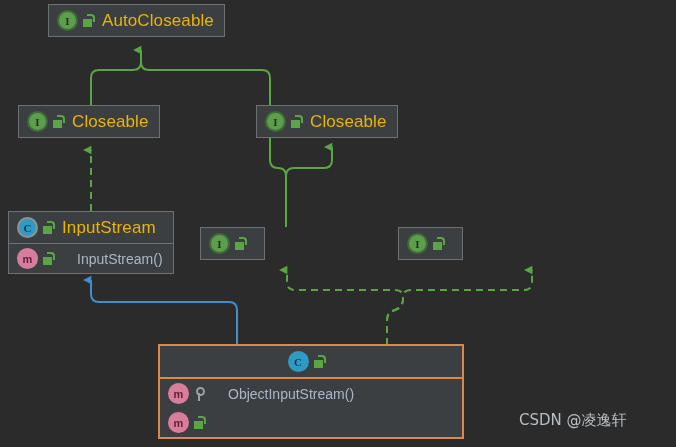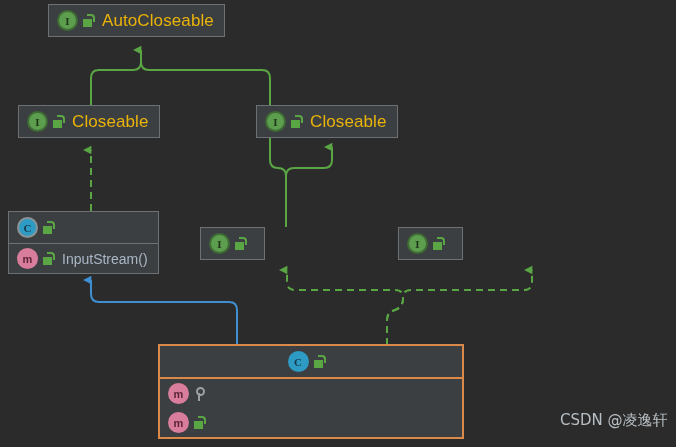--- a/index.html
+++ b/index.html
@@ -52,20 +52,21 @@
     border-top: none;
   }
   .title-text {
     color: #eab308;
     font-size: 17px;
     letter-spacing: 0.1px;
   }
   .member-text {
     color: #a9b7c6;
     font-size: 14px;
+    margin-left: 15px;
   }
   .icon {
     display: inline-flex;
     align-items: center;
     justify-content: center;
     flex: 0 0 auto;
   }
   .ico-kind {
     width: 17px;
     height: 17px;
@@ -195,20 +196,21 @@
       <span class="icon ico-kind iface">I</span>
       <span class="icon ico-vis public"></span>
       <span class="title-text">Closeable</span>
     </div>
   </div>
 
   <div class="node" style="left:8px; top:211px;">
     <div class="node-header">
       <span class="icon ico-kind cls">C</span>
       <span class="icon ico-vis public"></span>
+      <span class="title-text">InputStream</span>
     </div>
     <div class="node-member">
       <span class="icon ico-kind method">m</span>
       <span class="icon ico-vis public"></span>
       <span class="member-text">InputStream()</span>
     </div>
   </div>
 
   <div class="node" style="left:200px; top:227px;">
     <div class="node-header">
@@ -225,22 +227,23 @@
   </div>
 
   <div class="node selected" style="left:158px; top:344px; width:306px;">
     <div class="node-header">
       <span class="icon ico-kind cls-solid">C</span>
       <span class="icon ico-vis public"></span>
     </div>
     <div class="node-member">
       <span class="icon ico-kind method">m</span>
       <span class="icon ico-vis protected"></span>
+      <span class="member-text">ObjectInputStream()</span>
     </div>
     <div class="node-member">
       <span class="icon ico-kind method">m</span>
       <span class="icon ico-vis public"></span>
     </div>
   </div>
 
-  <div class="watermark" style="left:560px; top:411px;">CSDN @凌逸轩</div>
+  <div class="watermark" style="left:519px; top:411px;">CSDN @凌逸轩</div>
 
 </div>
 
 </body></html>

